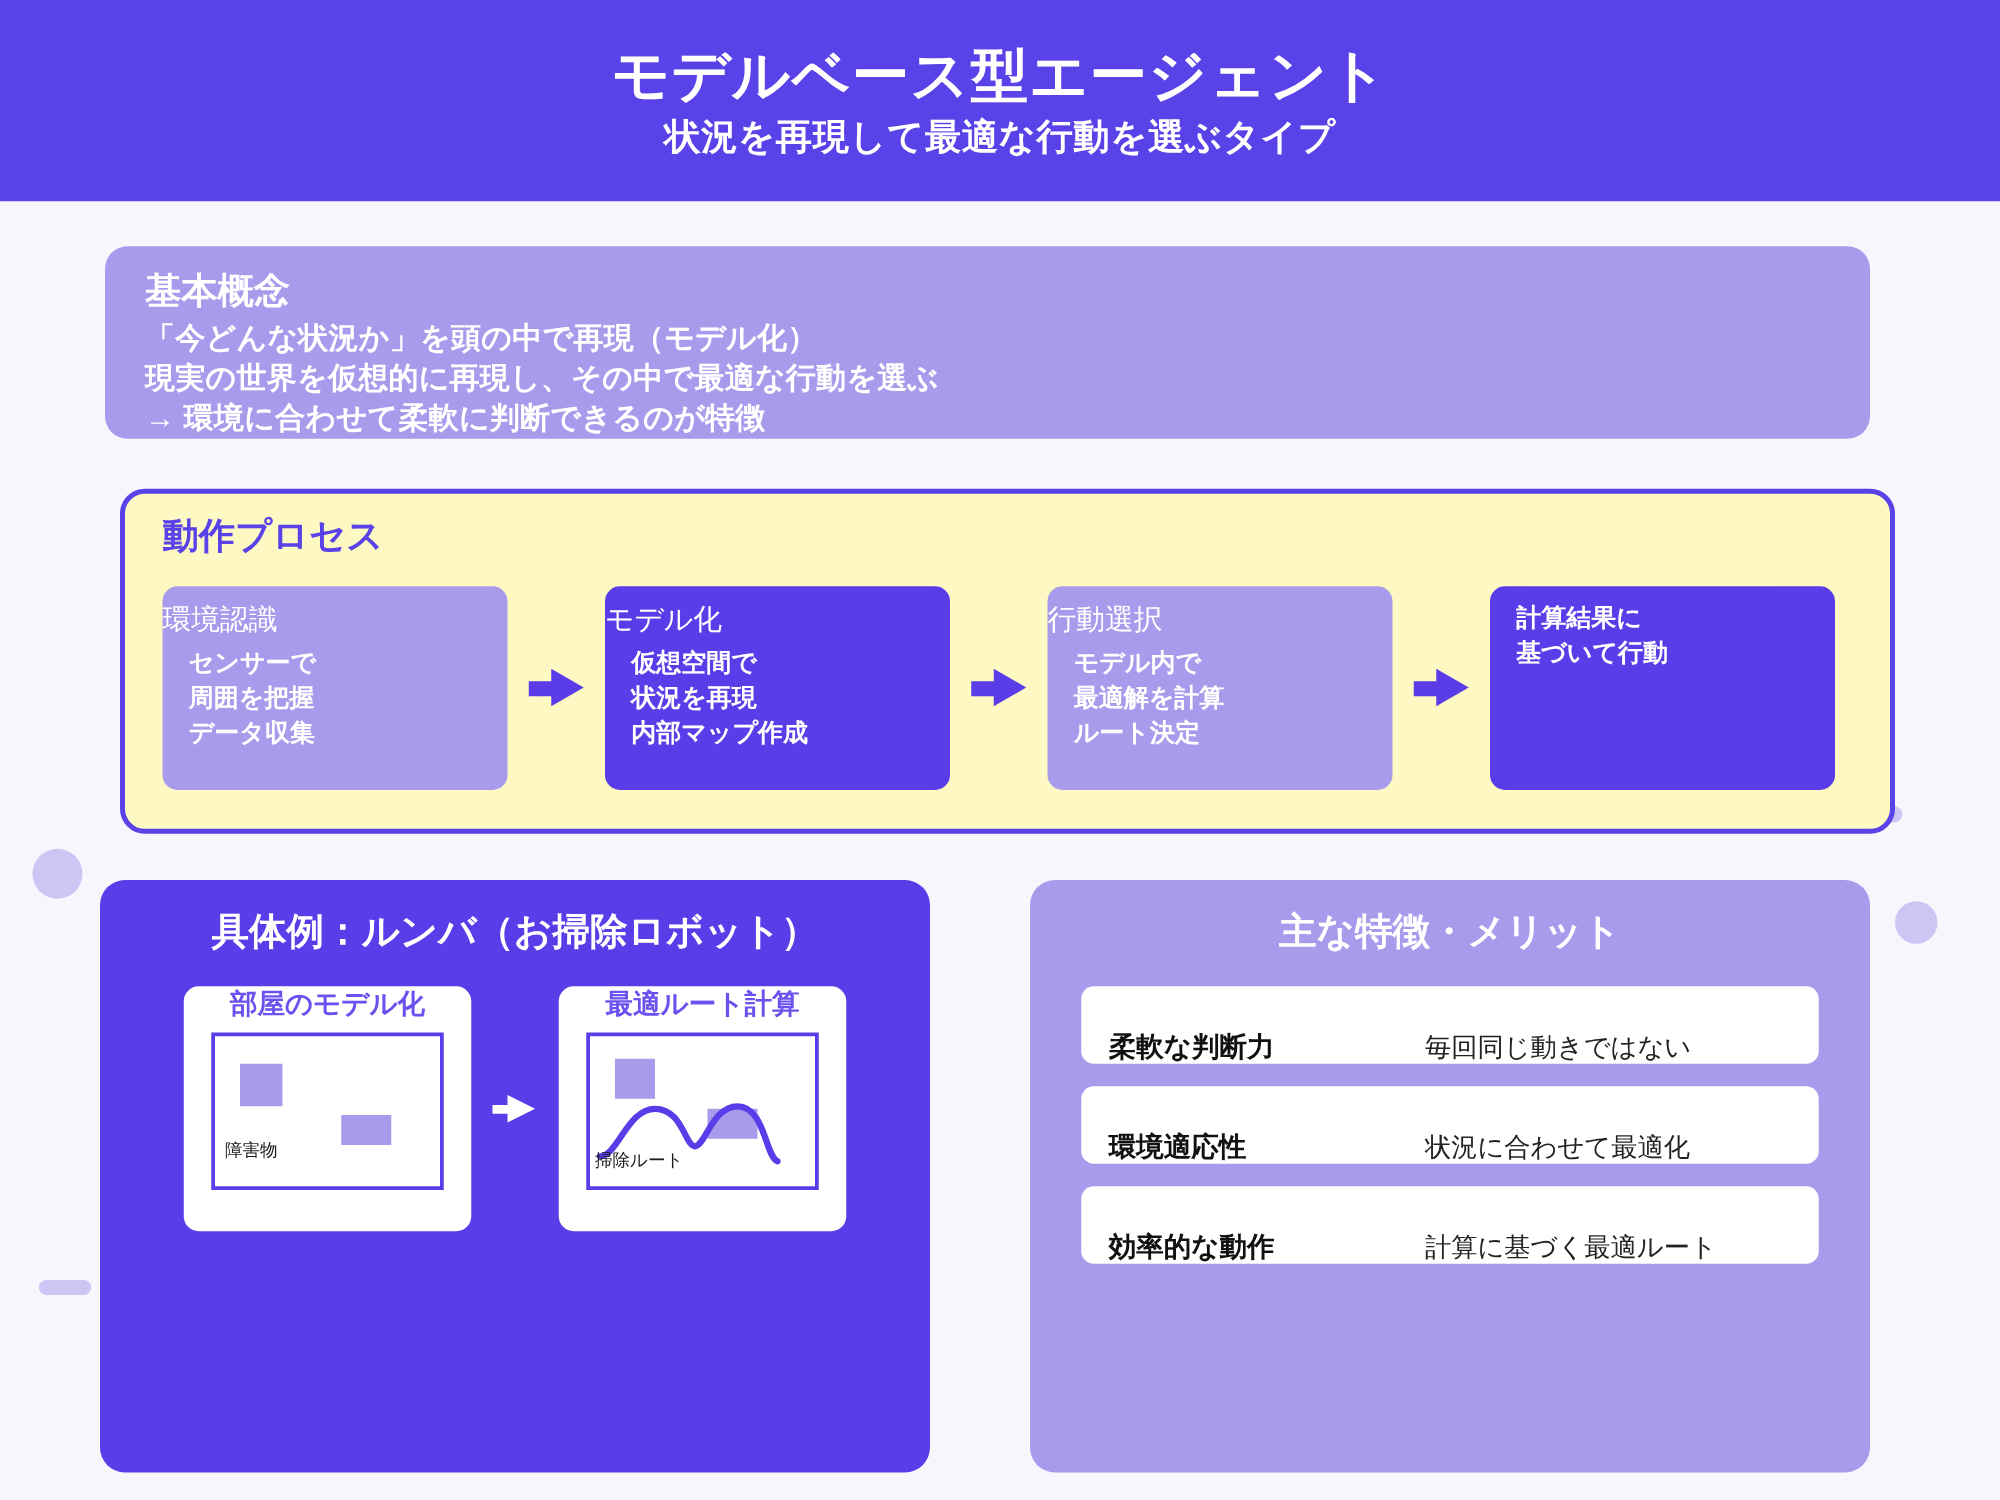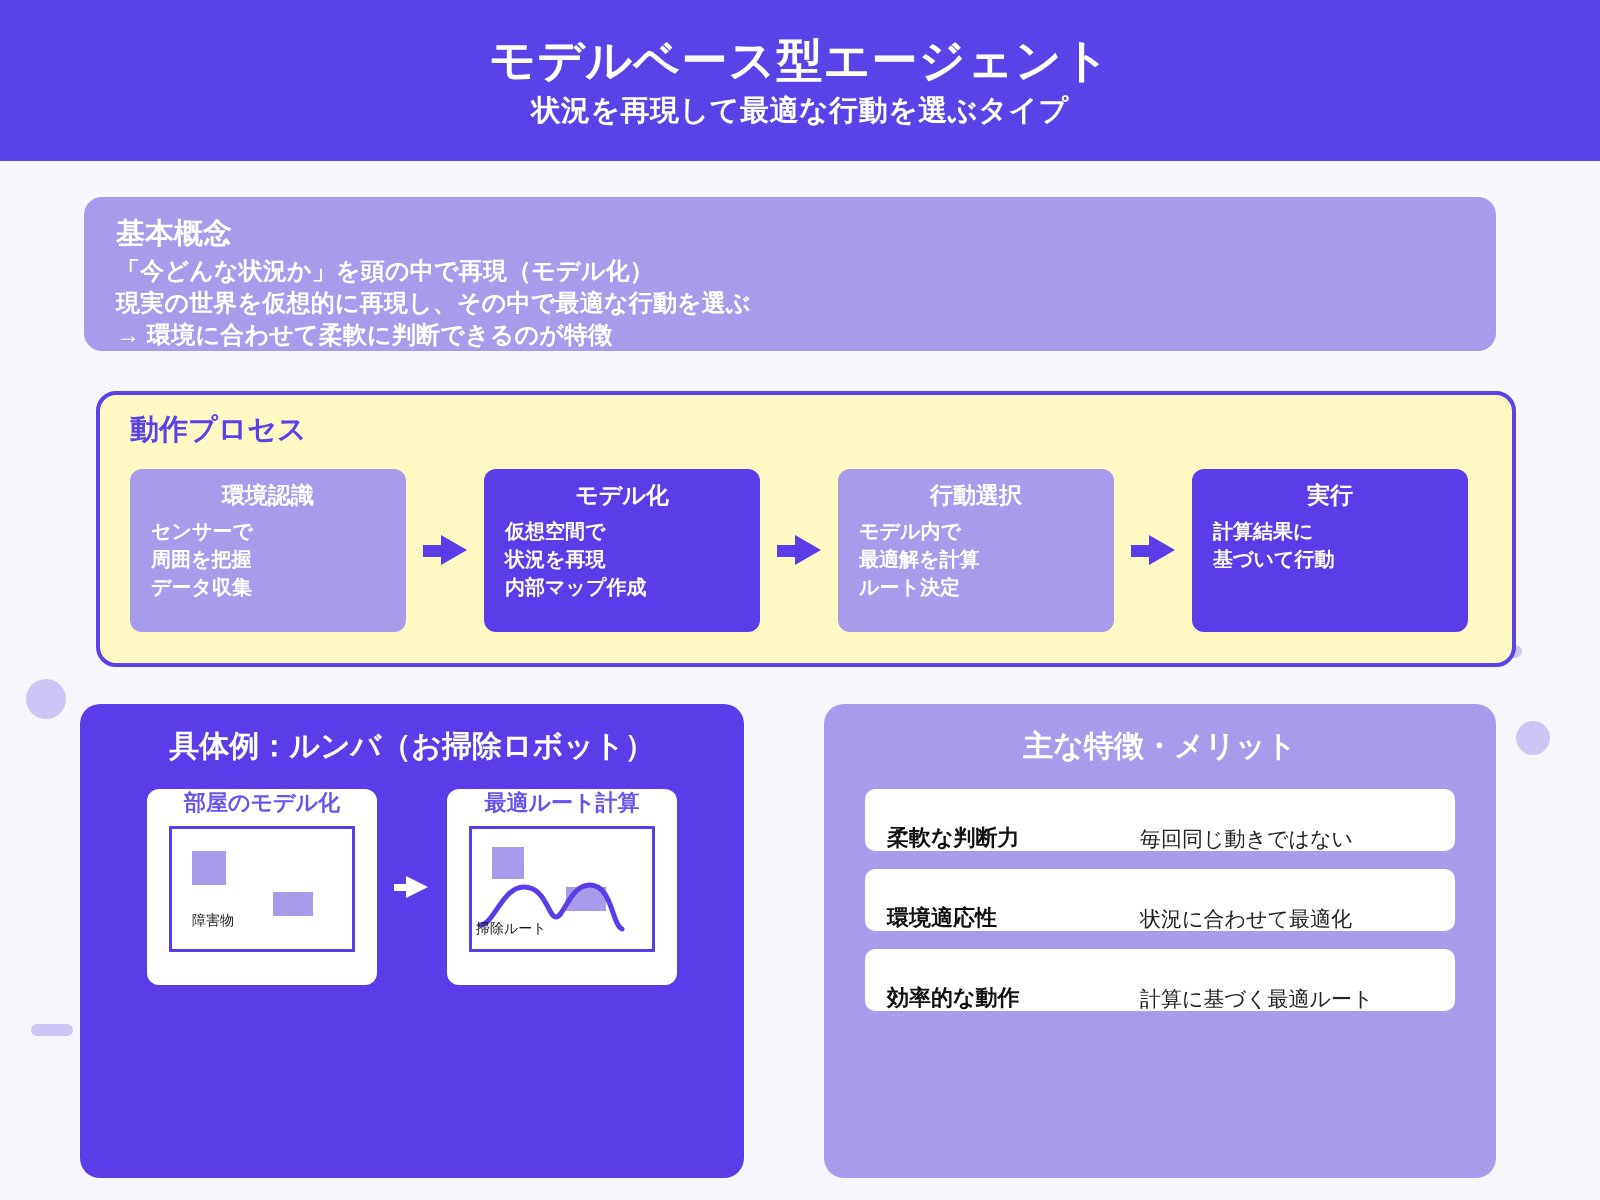--- a/index.html
+++ b/index.html
@@ -104,22 +104,21 @@
     height: 163px;
     border-radius: 12px;
     padding: 12px 0 0 0;
     flex: 0 0 auto;
   }
   .pstep.light { background: #a89bec; }
   .pstep.dark  { background: #5a3de8; }
   .pstep-title {
     color: #ffffff;
     font-size: 23px;
-    font-weight: bold;
-    text-align: center;
+    font-weight: normal;
     line-height: 1.25;
     margin-bottom: 8px;
   }
   .pstep-line {
     color: #ffffff;
     font-size: 20px;
     font-weight: bold;
     line-height: 1.4;
     padding-left: 21px;
   }
@@ -330,39 +329,38 @@
         <div class="pstep-line">モデル内で</div>
         <div class="pstep-line">最適解を計算</div>
         <div class="pstep-line">ルート決定</div>
       </div>
 
       <div class="arrow-wrap">
         <div class="arrow"></div>
       </div>
 
       <div class="pstep dark">
-        <div class="pstep-title">実行</div>
         <div class="pstep-line">計算結果に</div>
         <div class="pstep-line">基づいて行動</div>
       </div>
 
     </div>
   </section>
 
   <section class="example">
     <div class="example-title">具体例：ルンバ（お掃除ロボット）</div>
 
     <div class="example-row">
 
       <div class="mini-card">
         <div class="mini-title">部屋のモデル化</div>
         <div class="room">
           <div class="obstacle" style="left:20px; top:22px; width:34px; height:34px;"></div>
           <div class="obstacle" style="left:101px; top:63px; width:40px; height:24px;"></div>
-          <div class="room-label" style="left:20px; top:84px;">障害物</div>
+          <div class="room-label" style="left:8px; top:84px;">障害物</div>
         </div>
       </div>
 
       <div class="mini-arrow-wrap">
         <div class="mini-arrow"></div>
       </div>
 
       <div class="mini-card">
         <div class="mini-title">最適ルート計算</div>
         <div class="room">

